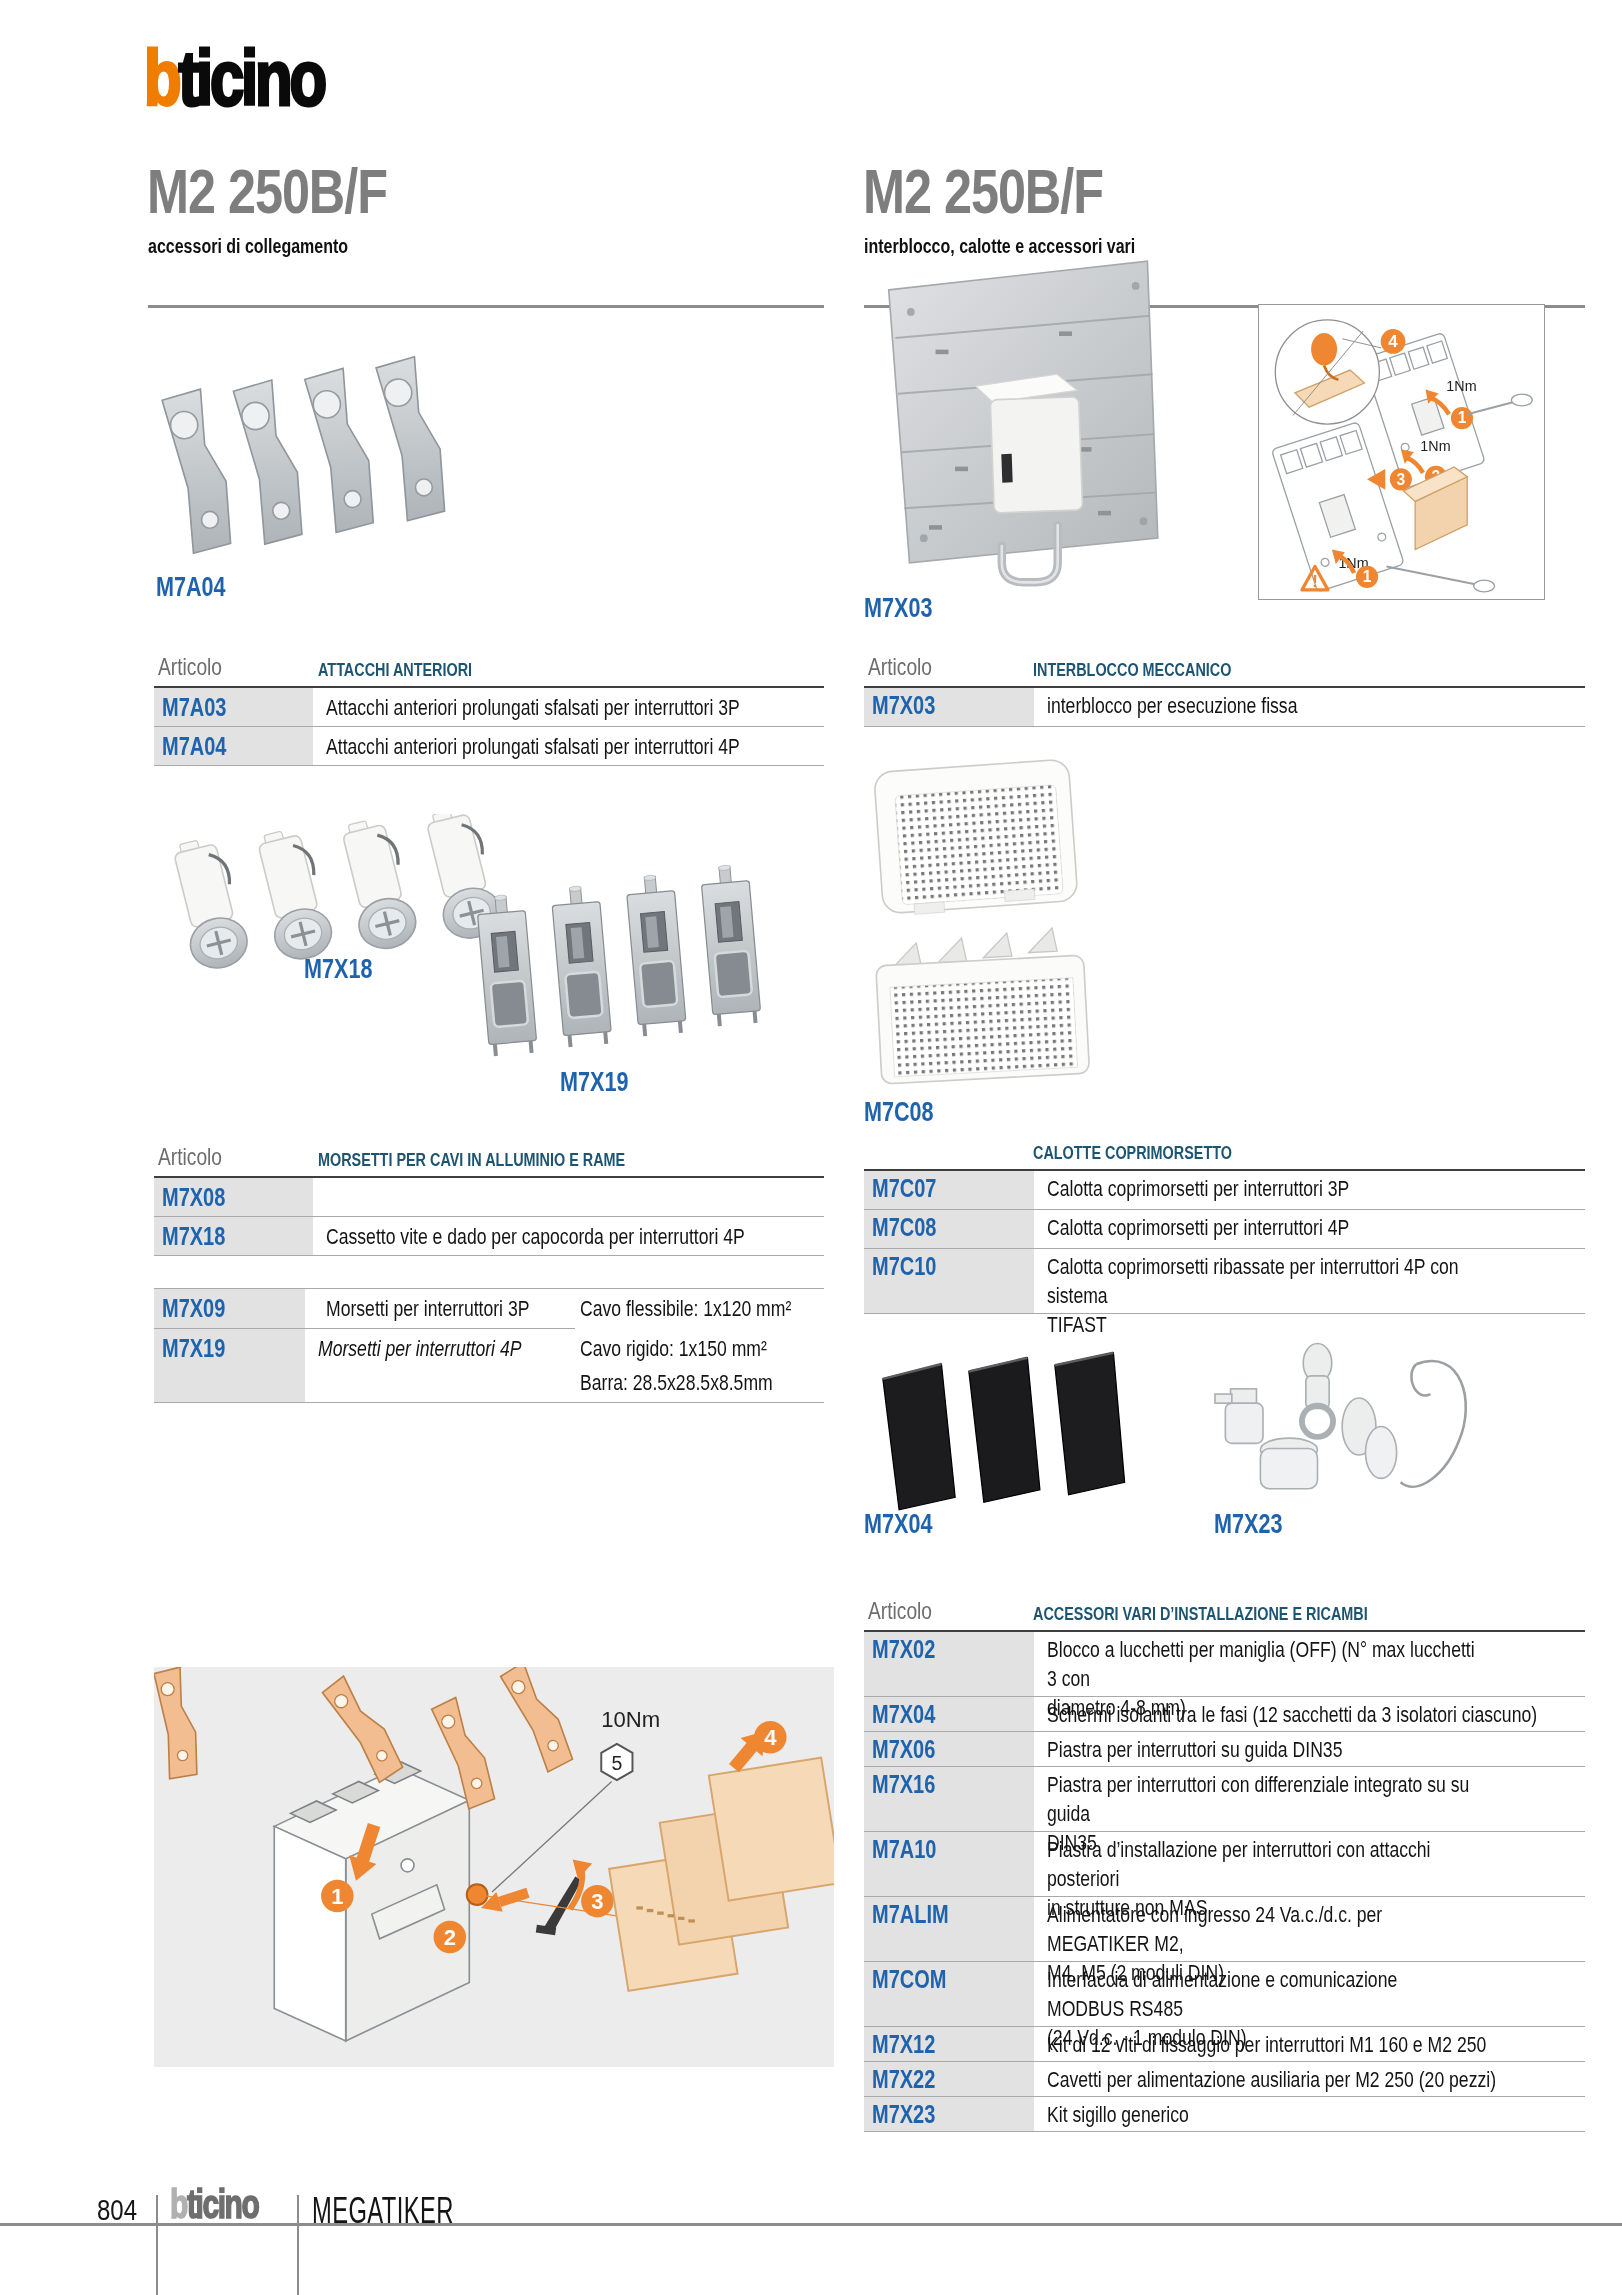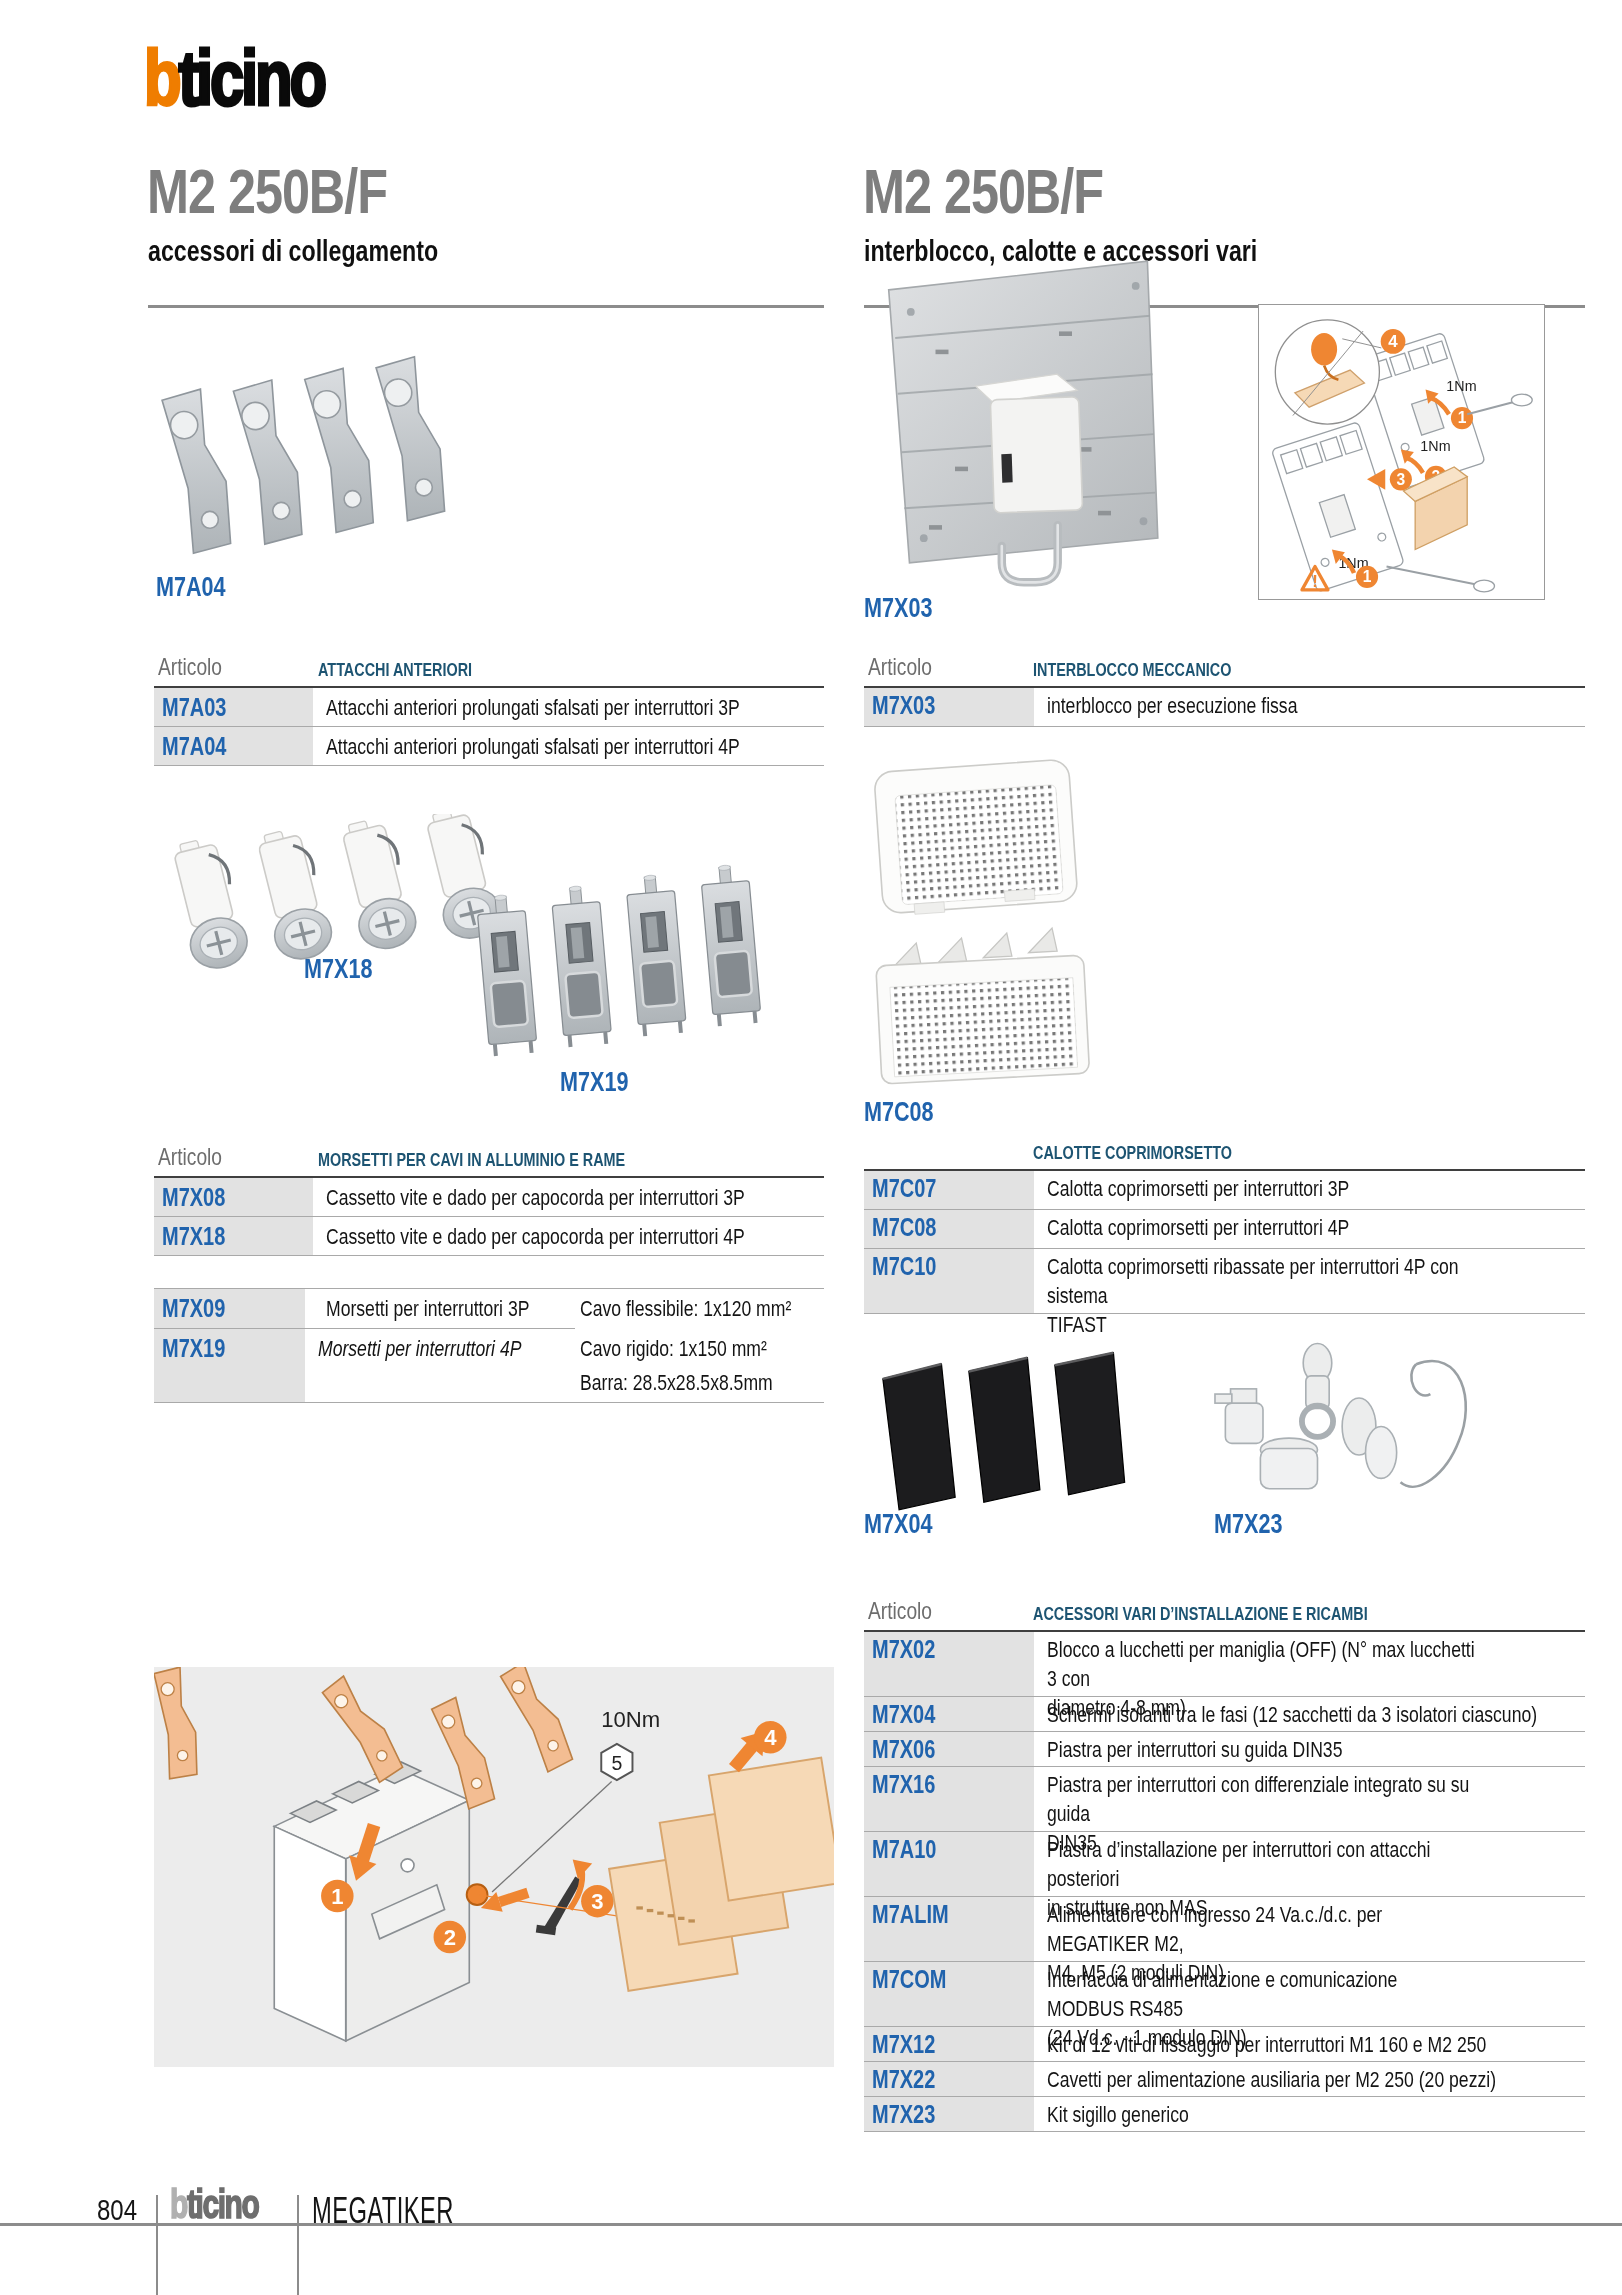--- a/index.html
+++ b/index.html
@@ -6,21 +6,21 @@
   #page{position:relative;width:1623px;height:2295px;background:#fff;overflow:hidden;
         font-family:"Liberation Sans",sans-serif;color:#111;}
   .abs{position:absolute;}
   .cond{display:inline-block;transform:scaleX(0.8);transform-origin:0 0;white-space:pre-line;}
   .nowrap{white-space:nowrap;}
   
   .brand{font-size:77px;font-weight:bold;letter-spacing:-3.9px;-webkit-text-stroke:3.2px currentColor;white-space:nowrap;}
   .brand .b{color:#ef7d00;}
   .brand .rest{color:#0a0a0a;}
   .sec-title{font-size:63px;font-weight:bold;color:#7e7e7e;letter-spacing:-1.3px;}
-  .sec-sub{font-size:29px;font-weight:bold;color:#101010;}
+  .sec-sub{font-size:20px;font-weight:bold;color:#101010;}
   .rule{height:3.2px;background:#8c8c8c;}
   
   .caption{font-size:27px;font-weight:bold;color:#2063ad;}
   
   .table{position:absolute;}
   .thead{position:relative;height:39px;border-bottom:2.6px solid #3f3f3f;}
   .thead .articolo{position:absolute;left:3.9px;bottom:5.2px;font-size:24px;color:#6d6d6d;}
   .thead .tbl-title{position:absolute;left:164px;bottom:5.2px;font-size:18px;font-weight:bold;color:#1d5472;}
   .rt .thead .tbl-title{left:169px;}
   .tr{display:flex;border-bottom:1.3px solid #a9a9a9;align-items:stretch;}
@@ -151,21 +151,20 @@
   </div>
   <div class="abs caption" style="left:560px;top:1067px;"><span class="cond nowrap">M7X19</span></div>
 
   <div class="table" style="left:154px;top:1137px;width:670px;">
     <div class="thead">
       <span class="articolo"><span class="cond nowrap">Articolo</span></span>
       <span class="tbl-title"><span class="cond nowrap">MORSETTI PER CAVI IN ALLUMINIO E RAME</span></span>
     </div>
     <div class="tr h1">
       <div class="td-code"><span class="code cond nowrap">M7X08</span></div>
-      <div class="td-desc"><span class="desc cond nowrap">Cassetto vite e dado per capocorda per interruttori 3P</span></div>
     </div>
     <div class="tr h1">
       <div class="td-code"><span class="code cond nowrap">M7X18</span></div>
       <div class="td-desc"><span class="desc cond nowrap">Cassetto vite e dado per capocorda per interruttori 4P</span></div>
     </div>
   </div>
 
   <div class="table" id="t3">
     <div class="graycol"></div>
     <div class="sep"></div>

